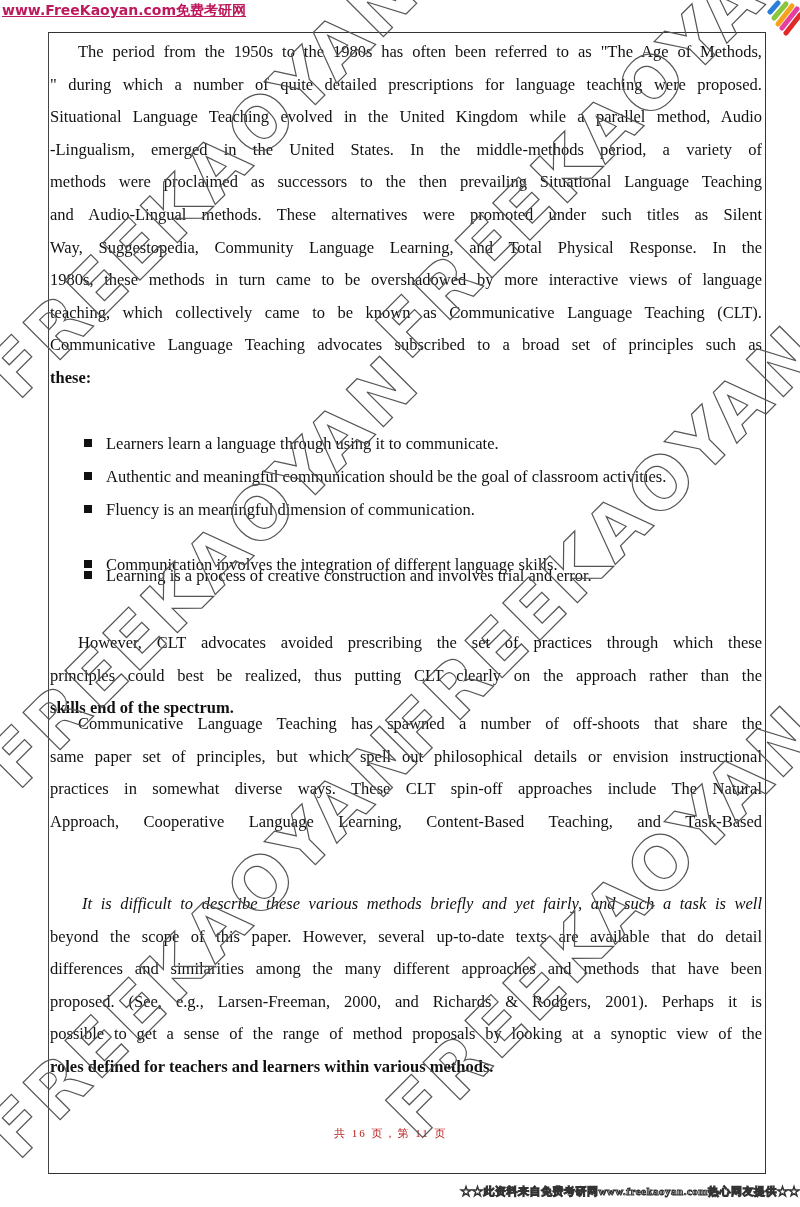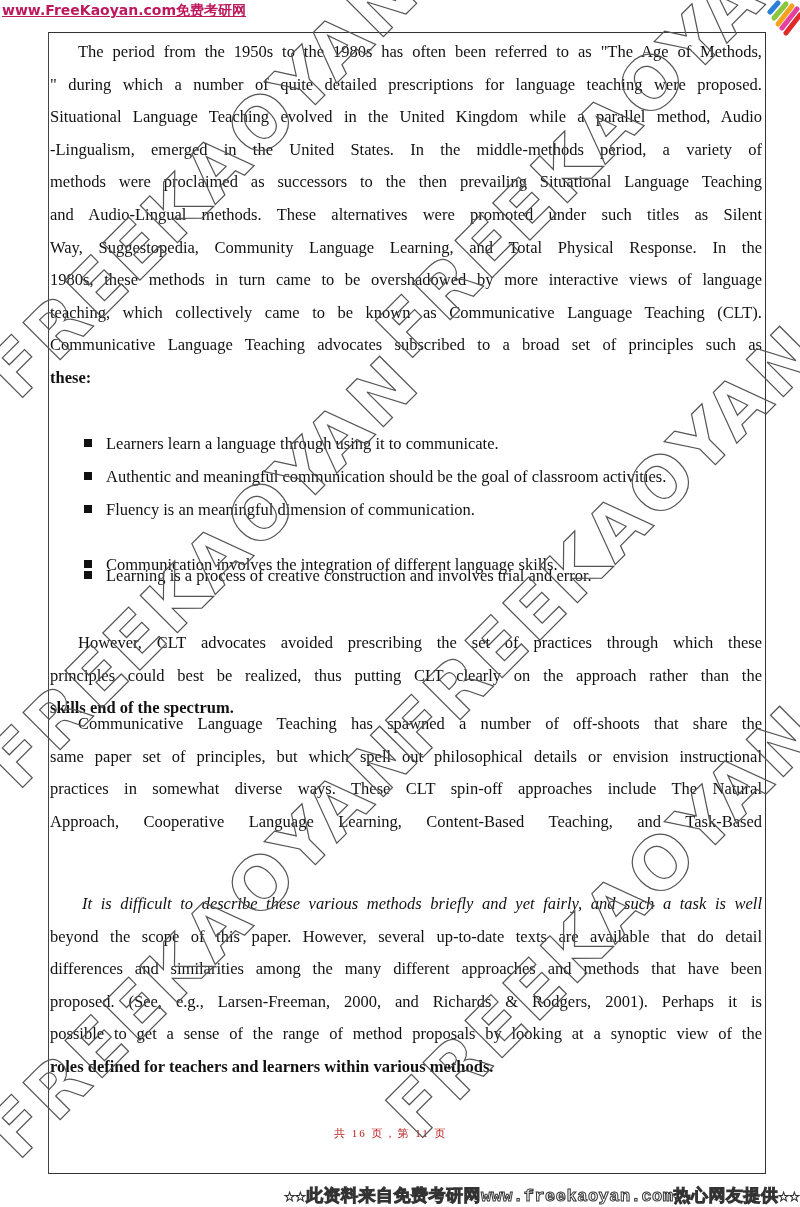--- a/index.html
+++ b/index.html
@@ -9,21 +9,21 @@
   .page-frame { position:absolute; left:48px; top:32px; width:716px; height:1140px; border-top:1.5px solid #333; border-right:1.5px solid #333; border-left:1px solid #444; border-bottom:1.5px solid #333; }
   .content { position:absolute; left:50px; top:36px; width:716px; font-size:16.5px; line-height:32.6px; }
   .line { display:block; white-space:nowrap; text-align:justify; text-align-last:justify; }
   .line.left { text-align-last:left;font-weight:bold; }
   .indent { padding-left:28px; }
   .bullets { list-style:none; margin:0; padding:0; }
   .bullets li { position:absolute; left:34px; font-size:16.5px; white-space:nowrap; }
   .bullet-mark { display:inline-block; width:8px; height:8px; background:#111; margin-right:14px; vertical-align:middle; position:relative; top:-2px; }
   .abs { position:absolute; left:0; width:712px; }
   .footer-page { position:absolute; left:334px; top:1126px; font-size:11px; letter-spacing:2px; color:#b91c1c; }
-  .footer-banner { position:absolute; right:0; top:1184px; font-family:Liberation Mono, monospace; font-weight:bold; font-size:17px; color:#fff; -webkit-text-stroke:1px #333; letter-spacing:0.5px; white-space:nowrap; }
+  .footer-banner { position:absolute; right:0; top:1184px; font-family:Liberation Serif, serif; font-weight:bold; font-size:11px; color:#fff; -webkit-text-stroke:1px #333; letter-spacing:0.5px; white-space:nowrap; }
   .watermark { position:absolute; font-family:"DejaVu Sans", sans-serif; font-weight:bold; font-size:72px; color:transparent; -webkit-text-stroke:1.2px #555; letter-spacing:4px; transform-origin:left bottom; white-space:nowrap; pointer-events:none; }
 </style>
 </head>
 <body>
 
 <div class="site-header">www.FreeKaoyan.com免费考研网</div>
 
 <svg class="logo" viewBox="0 0 48 40">
   <g stroke-linecap="round" stroke-width="5">
     <line x1="18" y1="12" x2="26" y2="3" stroke="#2a7fd9"></line>

